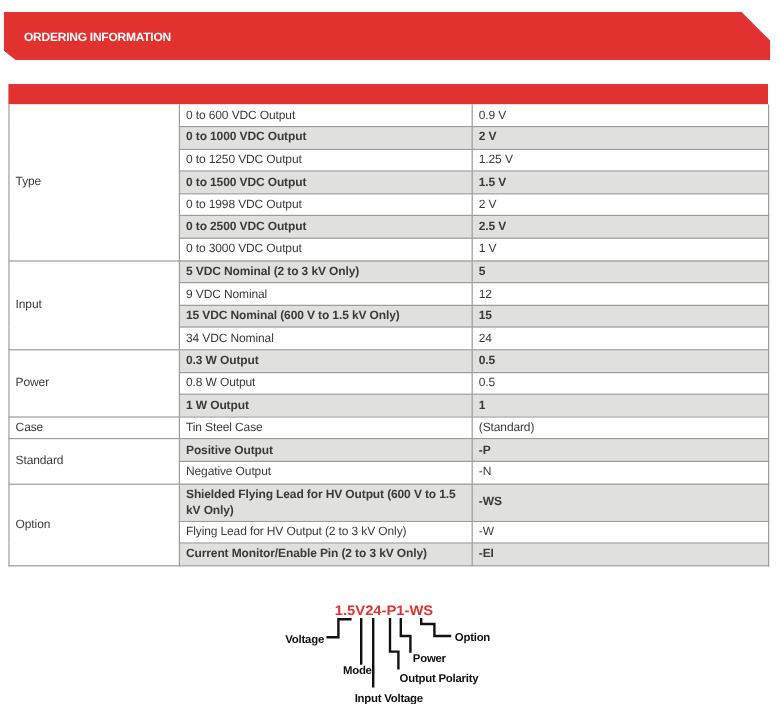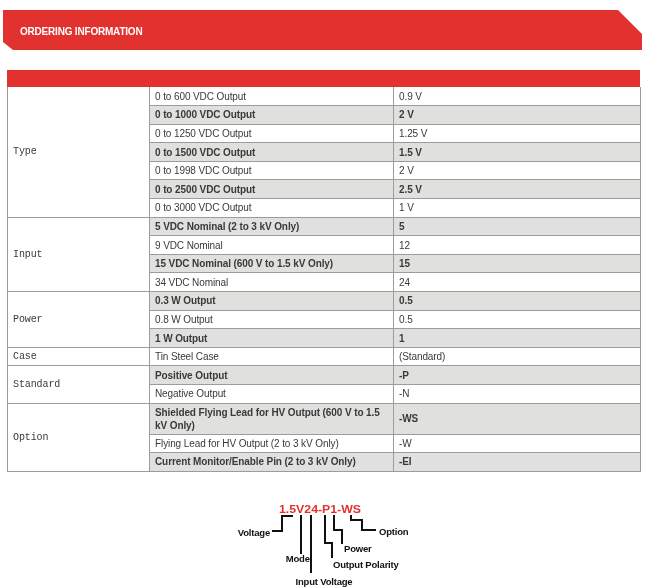--- a/index.html
+++ b/index.html
@@ -43,21 +43,21 @@
   }
   table.ordering td{
     border:1px solid var(--border);
     padding:2px 4px 2px 5px;
     vertical-align:middle;
     line-height:1.3;
   }
   table.ordering tr{height:18.6px;}
   table.ordering tr.tall{height:31px;}
   table.ordering tr:first-child td{border-top:none;}
-  td.cat{background:#ffffff;vertical-align:top;padding-top:3px;font-family:Liberation Mono, monospace;}
+  td.cat{background:#ffffff;vertical-align:top;padding-top:3px;}
   td.desc,td.code{background:#ffffff;}
   td.shaded{background:var(--stripe);font-weight:bold;}
 
   
   .diagram{position:absolute;left:0;top:495px;width:648px;height:92px;}
   .pn-text{font-family:"Liberation Sans", sans-serif;font-weight:bold;font-size:11.5px;}
   .pn-label{font-family:"Liberation Sans", sans-serif;font-weight:bold;font-size:9.5px;letter-spacing:-0.2px;fill:#111111;}
   .callout{fill:none;stroke:#111111;stroke-width:2;}
 </style>
 </head>

